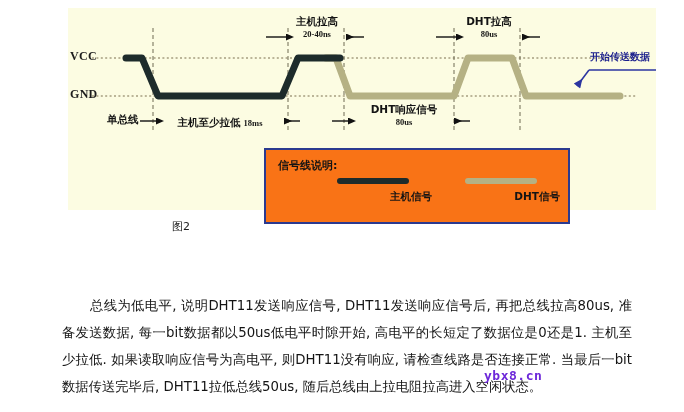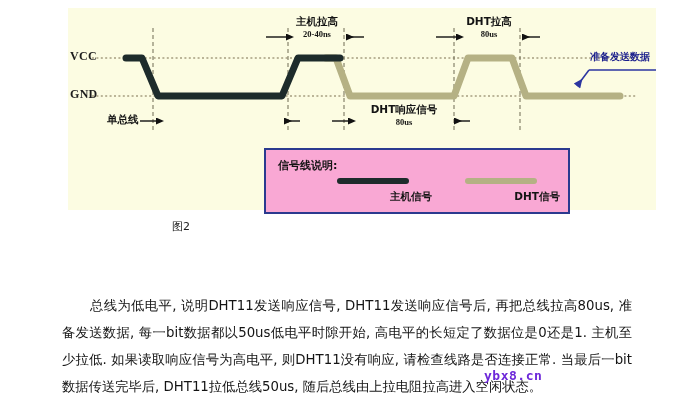--- a/index.html
+++ b/index.html
@@ -68,22 +68,22 @@
     font-size: 10px;
     color: #1b1f8c;
   }
 
   
   #legend-box {
     position: absolute;
     left: 196px;
     top: 140px;
     width: 306px;
-    height: 66px;
-    background: #f9a8d4;
+    height: 76px;
+    background: #f97316;
     border: 2px solid #2b3a8f;
     box-sizing: border-box;
   }
   #legend-title {
     position: absolute;
     left: 12px;
     top: 8px;
     font-family: "DejaVu Sans", "Liberation Sans", sans-serif;
     font-weight: bold;
     font-size: 11px;
@@ -205,37 +205,40 @@
     <g stroke="#2b35a0" stroke-width="1.6" fill="none">
       <line x1="521" y1="62" x2="588" y2="62"></line>
       <line x1="521" y1="62" x2="509" y2="78" marker-end="url(#arrBlue)"></line>
     </g>
   </svg>
 
   <div class="dlabel axis-label" style="left:2px; top:42px;">VCC</div>
   <div class="dlabel axis-label" style="left:2px; top:80px;">GND</div>
   <div class="dlabel cn-label" style="left:2px; top:106px;margin-left:37px;">单总线</div>
 
+  <div class="dlabel annot-center" style="left:98px; top:105px; width:108px;">
+    <span class="cn-label">主机至少拉低</span><span class="unit-label" style="margin-left:3px;">18ms</span>
+  </div>
 
   <div class="dlabel annot-center" style="left:218px; top:8px; width:62px;">
     <div class="cn-label">主机拉高</div>
     <div class="unit-label" style="margin-top:3px;">20-40ns</div>
   </div>
 
   <div class="dlabel annot-center" style="left:288px; top:96px; width:96px;">
     <div class="cn-label">DHT响应信号</div>
     <div class="unit-label" style="margin-top:3px;">80us</div>
   </div>
 
   <div class="dlabel annot-center" style="left:390px; top:8px; width:62px;">
     <div class="cn-label">DHT拉高</div>
     <div class="unit-label" style="margin-top:3px;">80us</div>
   </div>
 
-  <div class="dlabel blue-note" style="left:522px; top:44px;">准备发送数据</div>
+  <div class="dlabel blue-note" style="left:522px; top:44px;">开始传送数据</div>
 
   <div id="legend-box">
     <div id="legend-title">信号线说明:</div>
 
     <div class="legend-entry" style="left:48px; top:28px; width:118px;">
       <div class="legend-swatch" style="width:72px; background:#1d2b2b;"></div>
       <div class="legend-name">主机信号</div>
     </div>
 
     <div class="legend-entry" style="left:176px; top:28px; width:118px;">

